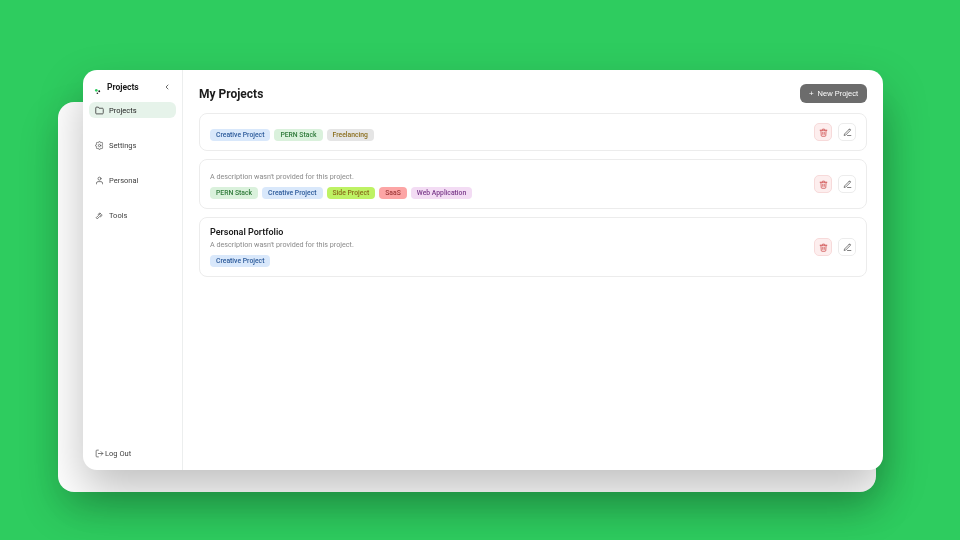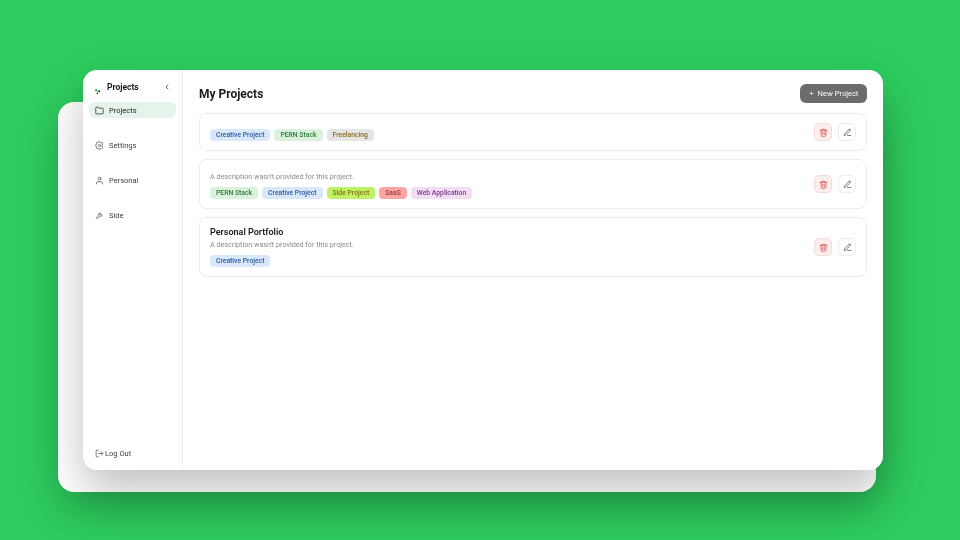--- a/index.html
+++ b/index.html
@@ -179,21 +179,21 @@
             </svg>
           </span>
           <span>Personal</span>
         </div>
         <div class="nav-item">
           <span class="nav-icon">
             <svg viewBox="0 0 24 24" width="9" height="9" fill="none" stroke="currentColor" stroke-width="2" stroke-linecap="round" stroke-linejoin="round">
               <path d="M14.7 6.3a4 4 0 0 0-5.4 5.4L3 18l3 3 6.3-6.3a4 4 0 0 0 5.4-5.4L15 12 12 9z"></path>
             </svg>
           </span>
-          <span>Side</span>
+          <span>Tools</span>
         </div>
       </nav>
 
     <div class="sidebar-footer">
       <span class="nav-icon">
         <svg viewBox="0 0 24 24" width="9" height="9" fill="none" stroke="currentColor" stroke-width="2" stroke-linecap="round" stroke-linejoin="round">
             <path d="M9 21H5a2 2 0 0 1-2-2V5a2 2 0 0 1 2-2h4"></path>
             <polyline points="16 17 21 12 16 7"></polyline>
             <line x1="21" y1="12" x2="9" y2="12"></line>
           </svg>

